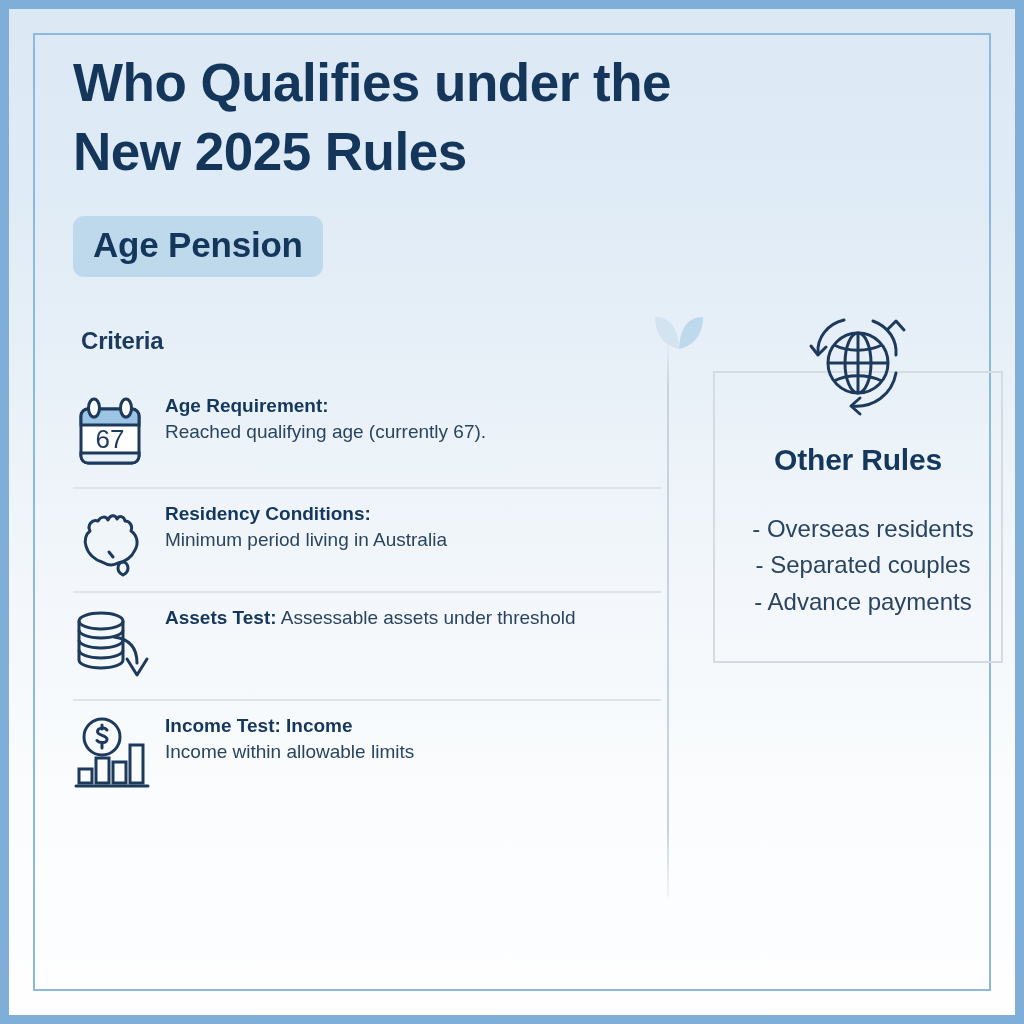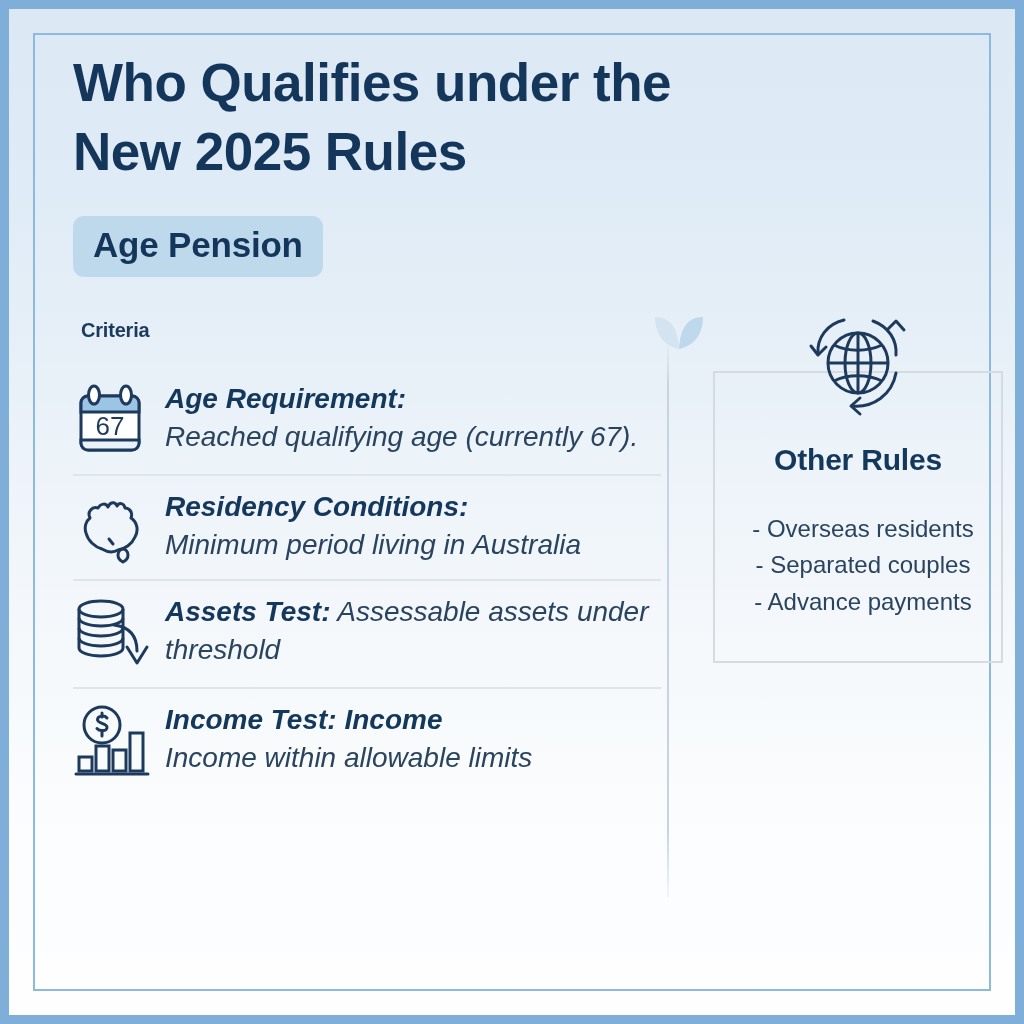--- a/index.html
+++ b/index.html
@@ -99,24 +99,24 @@
   }
   #right-col {
     margin-left: 52px;
     width: 290px;
     flex: none;
     position: relative;
   }
 
   
   #criteria-heading {
-    font-size: 20px;
+    font-size: 24px;
     font-weight: bold;
     color: #1B3A5C;
-    margin: 0 0 26px 8px;
+    margin: 8px 0 26px 8px;
     letter-spacing: -0.2px;
   }
 
   
   .criteria-item {
     display: flex;
     align-items: flex-start;
     padding: 10px 0 14px 0;
   }
   .criteria-item + .criteria-item {
@@ -124,25 +124,24 @@
   }
   .crit-icon {
     width: 92px;
     flex: none;
     display: flex;
     justify-content: flex-start;
     padding-top: 6px;
   }
   .crit-text {
     flex: 1;
-    font-size: 28px;
+    font-size: 19px;
     line-height: 1.37;
     color: #2A4460;
     padding-top: 2px;
-    font-style: italic;
   }
   .crit-text b {
     color: #14375C;
     font-weight: bold;
   }
   .crit-lead-block {
     display: block;
   }
 
   

